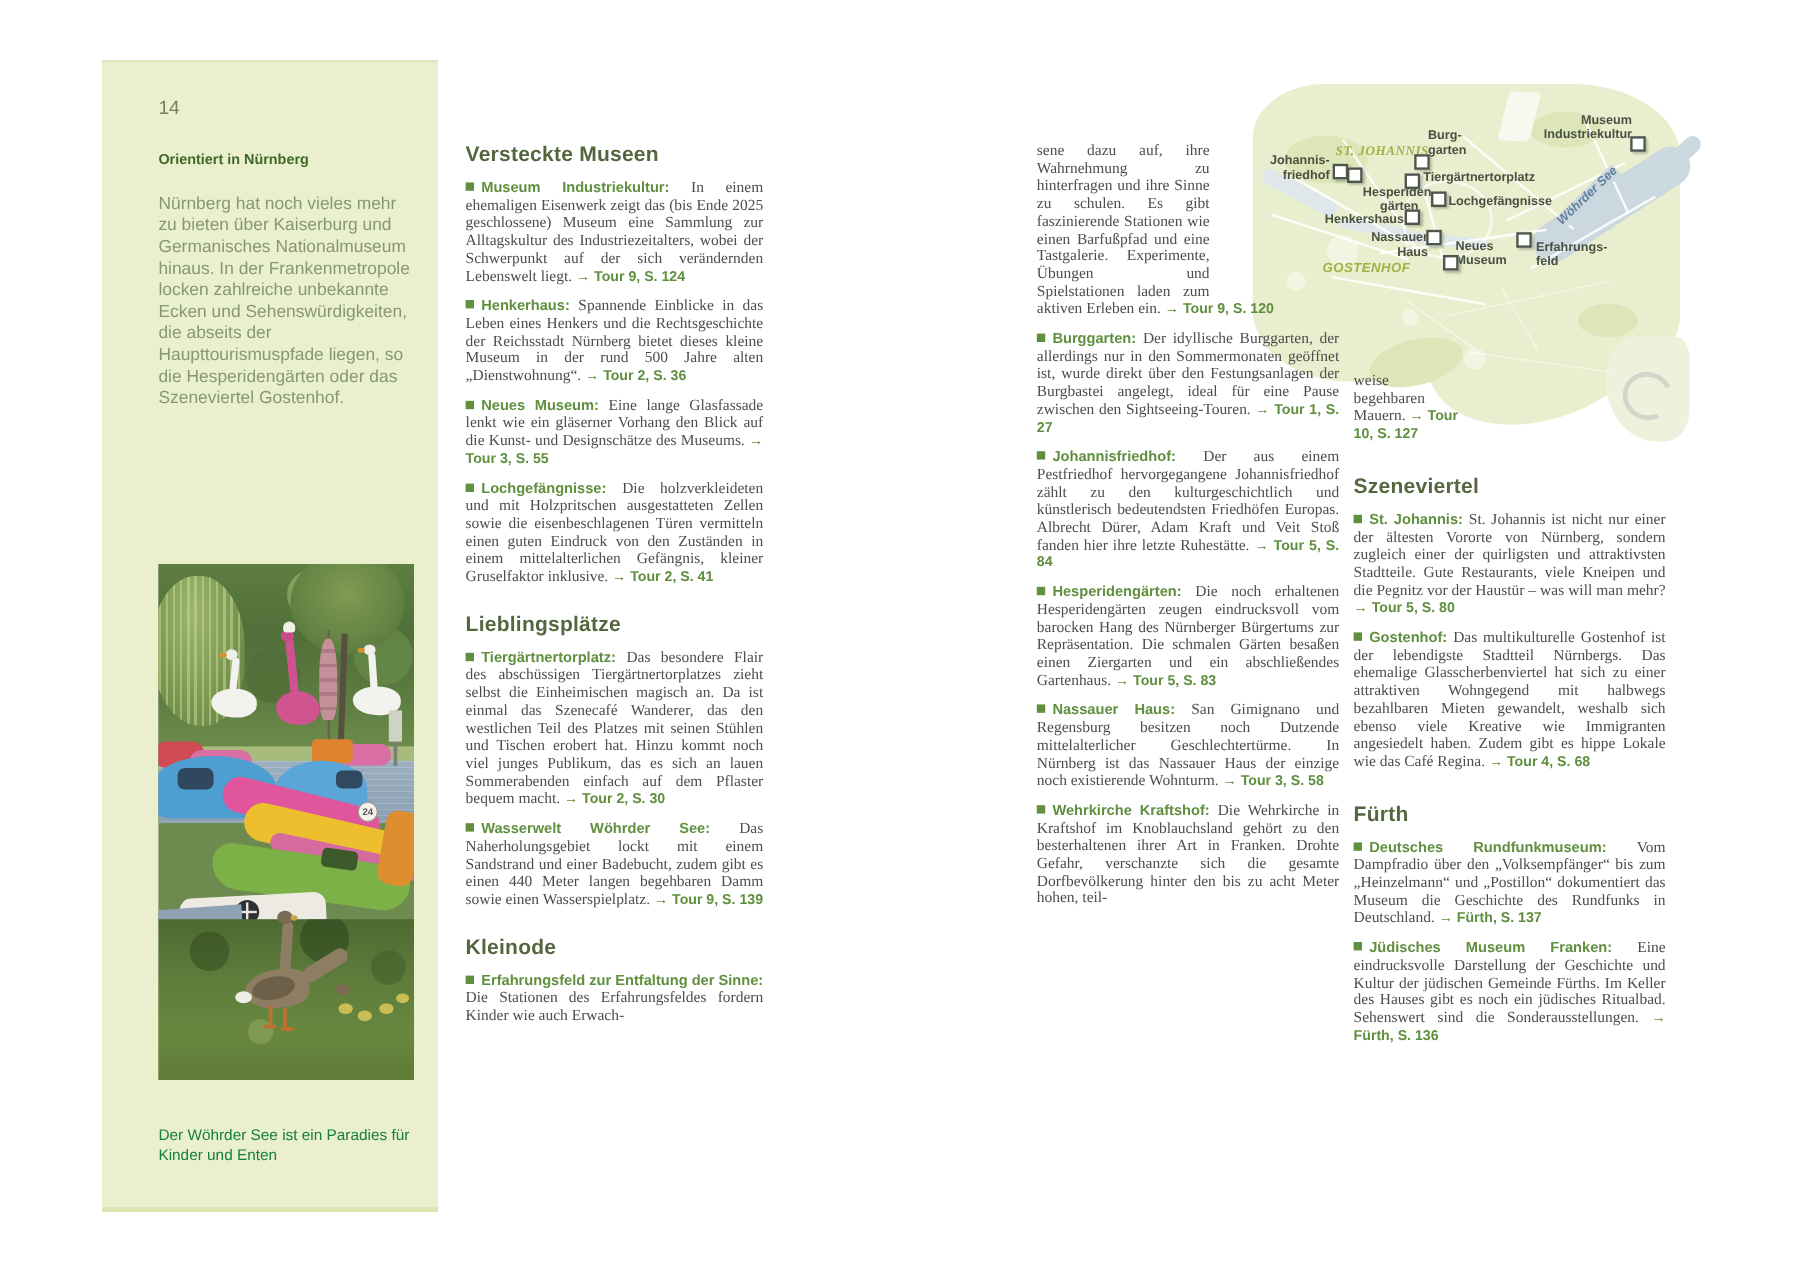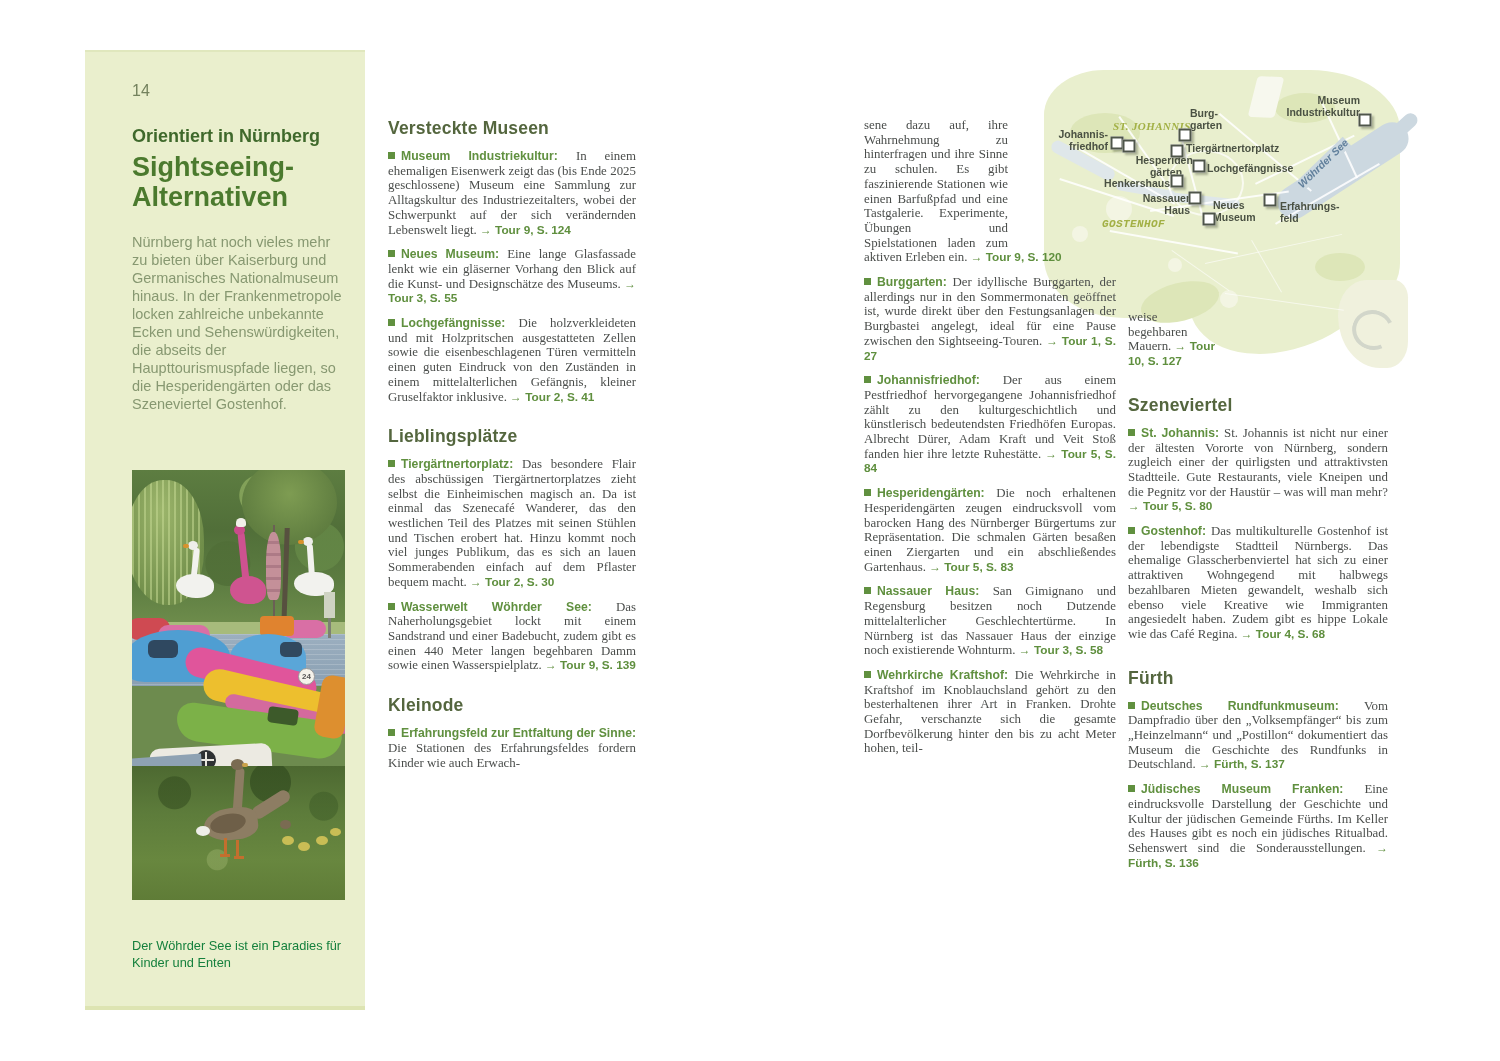--- a/index.html
+++ b/index.html
@@ -8,21 +8,21 @@
     font-family:"Liberation Sans",sans-serif;overflow:hidden;
   }
   
   .sidebar{
     position:absolute;left:85px;top:50px;width:280px;height:960px;
     background:#eaefcd;box-sizing:border-box;
     border-top:2px solid #e0e7bd;border-bottom:4px solid #dde4b2;
     padding:30px 20px 0 47px;
   }
   .pagenum{font-size:16px;color:#74825e;}
-  .kicker{margin-top:26px;font-size:18px;font-weight:bold;color:#3f692b;}
+  .kicker{margin-top:26px;font-size:12px;font-weight:bold;color:#3f692b;}
   .side-title{margin-top:6px;font-size:27px;line-height:1.1;font-weight:bold;color:#4b7a2e;width:215px;}
   .intro{margin-top:22px;font-size:14.5px;line-height:1.24;color:#879871;width:214px;}
   .caption{position:absolute;left:47px;top:886px;width:218px;font-size:12.8px;line-height:1.3;color:#15803d;}
   
   .photo{position:absolute;left:132px;top:470px;width:213px;height:430px;overflow:hidden;background:#6d8b4e;}
   .ph{position:absolute;}
   .ph-trees{left:0;top:0;width:213px;height:170px;
     background:
       radial-gradient(circle at 18% 35%, rgba(150,180,100,.8) 0 14px, rgba(0,0,0,0) 15px),
       radial-gradient(circle at 70% 25%, rgba(120,150,80,.9) 0 30px, rgba(0,0,0,0) 31px),
@@ -169,42 +169,41 @@
       <div>Haus</div>
     </div>
     <div class="mlabel poi" style="left: 193px; top: 142px;">
       <div>Neues</div>
       <div>Museum</div>
     </div>
     <div class="mlabel poi" style="left: 260px; top: 143px;">
       <div>Erfahrungs-</div>
       <div>feld</div>
     </div>
-    <div class="mlabel area" style="left: 82px; top: 160px; font-family: Liberation Mono, monospace;">
+    <div class="mlabel area" style="left: 82px; top: 160px;">
       <div>GOSTENHOF</div>
     </div>
     <div class="mlabel lake" style="left: 276px; top: 124px;">
       <div>Wöhrder See</div>
     </div>
     <div class="marker" style="left: 97px; top: 85px;"></div>
     <div class="marker" style="left: 109px; top: 88px;"></div>
     <div class="marker" style="left: 165px; top: 77px;"></div>
     <div class="marker" style="left: 157px; top: 93px;"></div>
     <div class="marker" style="left: 179px; top: 108px;"></div>
     <div class="marker" style="left: 157px; top: 123px;"></div>
     <div class="marker" style="left: 175px; top: 140px;"></div>
     <div class="marker" style="left: 189px; top: 161px;"></div>
     <div class="marker" style="left: 250px; top: 142px;"></div>
     <div class="marker" style="left: 345px; top: 62px;"></div>
   </div>
 
 <div class="sidebar">
   <div class="pagenum">14</div>
   <div class="kicker">Orientiert in Nürnberg</div>
-  <div class="side-title">Sightseeing-Alternativen</div>
   <div class="intro">Nürnberg hat noch vieles mehr zu bieten über Kaiserburg und Germanisches Nationalmuseum hinaus. In der Frankenmetropole locken zahlreiche unbekannte Ecken und Sehenswürdigkeiten, die abseits der Haupttourismuspfade liegen, so die Hesperidengärten oder das Szeneviertel Gostenhof.</div>
   <div class="caption">Der Wöhrder See ist ein Paradies für Kinder und Enten</div>
 </div>
 
 <div class="photo">
   <div class="ph ph-trees"></div>
   <div class="ph ph-canopy"></div>
   <div class="ph ph-trunk"></div>
   <div class="ph ph-willow"></div>
   <div class="ph ph-shore"></div>
@@ -266,20 +265,21 @@
   <div class="ph" style="left:102px;top:386px;width:10px;height:3px;background:#c36f2e;"></div>
   <div class="ph gosling" style="left:150px;top:366px;width:12px;height:9px;"></div>
   <div class="ph gosling" style="left:166px;top:372px;width:12px;height:9px;"></div>
   <div class="ph gosling" style="left:184px;top:366px;width:12px;height:9px;"></div>
   <div class="ph gosling" style="left:198px;top:358px;width:11px;height:8px;"></div>
 </div>
 
 <div id="col1" class="col">
     <h3 class="sec-h">Versteckte Museen</h3>
     <p class="entry"><span class="bullet"></span><span class="term">Museum Industriekultur: </span>In einem ehemaligen Eisenwerk zeigt das (bis Ende 2025 geschlossene) Museum eine Sammlung zur Alltagskultur des Industriezeitalters, wobei der Schwerpunkt auf der sich verändernden Lebenswelt liegt. <span class="tlink">→ Tour 9, S. 124</span></p>
+    <p class="entry"><span class="bullet"></span><span class="term">Henkerhaus: </span>Spannende Einblicke in das Leben eines Henkers und die Rechtsgeschichte der Reichsstadt Nürnberg bietet dieses kleine Museum in der rund 500 Jahre alten „Dienstwohnung“. <span class="tlink">→ Tour 2, S. 36</span></p>
     <p class="entry"><span class="bullet"></span><span class="term">Neues Museum: </span>Eine lange Glasfassade lenkt wie ein gläserner Vorhang den Blick auf die Kunst- und Designschätze des Museums. <span class="tlink">→ Tour 3, S. 55</span></p>
     <p class="entry"><span class="bullet"></span><span class="term">Lochgefängnisse: </span>Die holzverkleideten und mit Holzpritschen ausgestatteten Zellen sowie die eisenbeschlagenen Türen vermitteln einen guten Eindruck von den Zuständen in einem mittelalterlichen Gefängnis, kleiner Gruselfaktor inklusive. <span class="tlink">→ Tour 2, S. 41</span></p>
     <h3 class="sec-h">Lieblingsplätze</h3>
     <p class="entry"><span class="bullet"></span><span class="term">Tiergärtnertorplatz: </span>Das besondere Flair des abschüssigen Tiergärtnertorplatzes zieht selbst die Einheimischen magisch an. Da ist einmal das Szenecafé Wanderer, das den westlichen Teil des Platzes mit seinen Stühlen und Tischen erobert hat. Hinzu kommt noch viel junges Publikum, das es sich an lauen Sommerabenden einfach auf dem Pflaster bequem macht. <span class="tlink">→ Tour 2, S. 30</span></p>
     <p class="entry"><span class="bullet"></span><span class="term">Wasserwelt Wöhrder See: </span>Das Naherholungsgebiet lockt mit einem Sandstrand und einer Badebucht, zudem gibt es einen 440 Meter langen begehbaren Damm sowie einen Wasserspielplatz. <span class="tlink">→ Tour 9, S. 139</span></p>
     <h3 class="sec-h">Kleinode</h3>
     <p class="entry"><span class="bullet"></span><span class="term">Erfahrungsfeld zur Entfaltung der Sinne: </span>Die Stationen des Erfahrungsfeldes fordern Kinder wie auch Erwach- </p>
   </div>
 <div id="col2" class="col">
     <p class="entry"><span class="spacer" style="width: 100px; height: 118px;"></span>sene dazu auf, ihre Wahrnehmung zu hinterfragen und ihre Sinne zu schulen. Es gibt faszinierende Stationen wie einen Barfußpfad und eine Tastgalerie. Experimente, Übungen und Spielstationen laden zum aktiven Erleben ein. <span class="tlink">→ Tour 9, S. 120</span></p>

